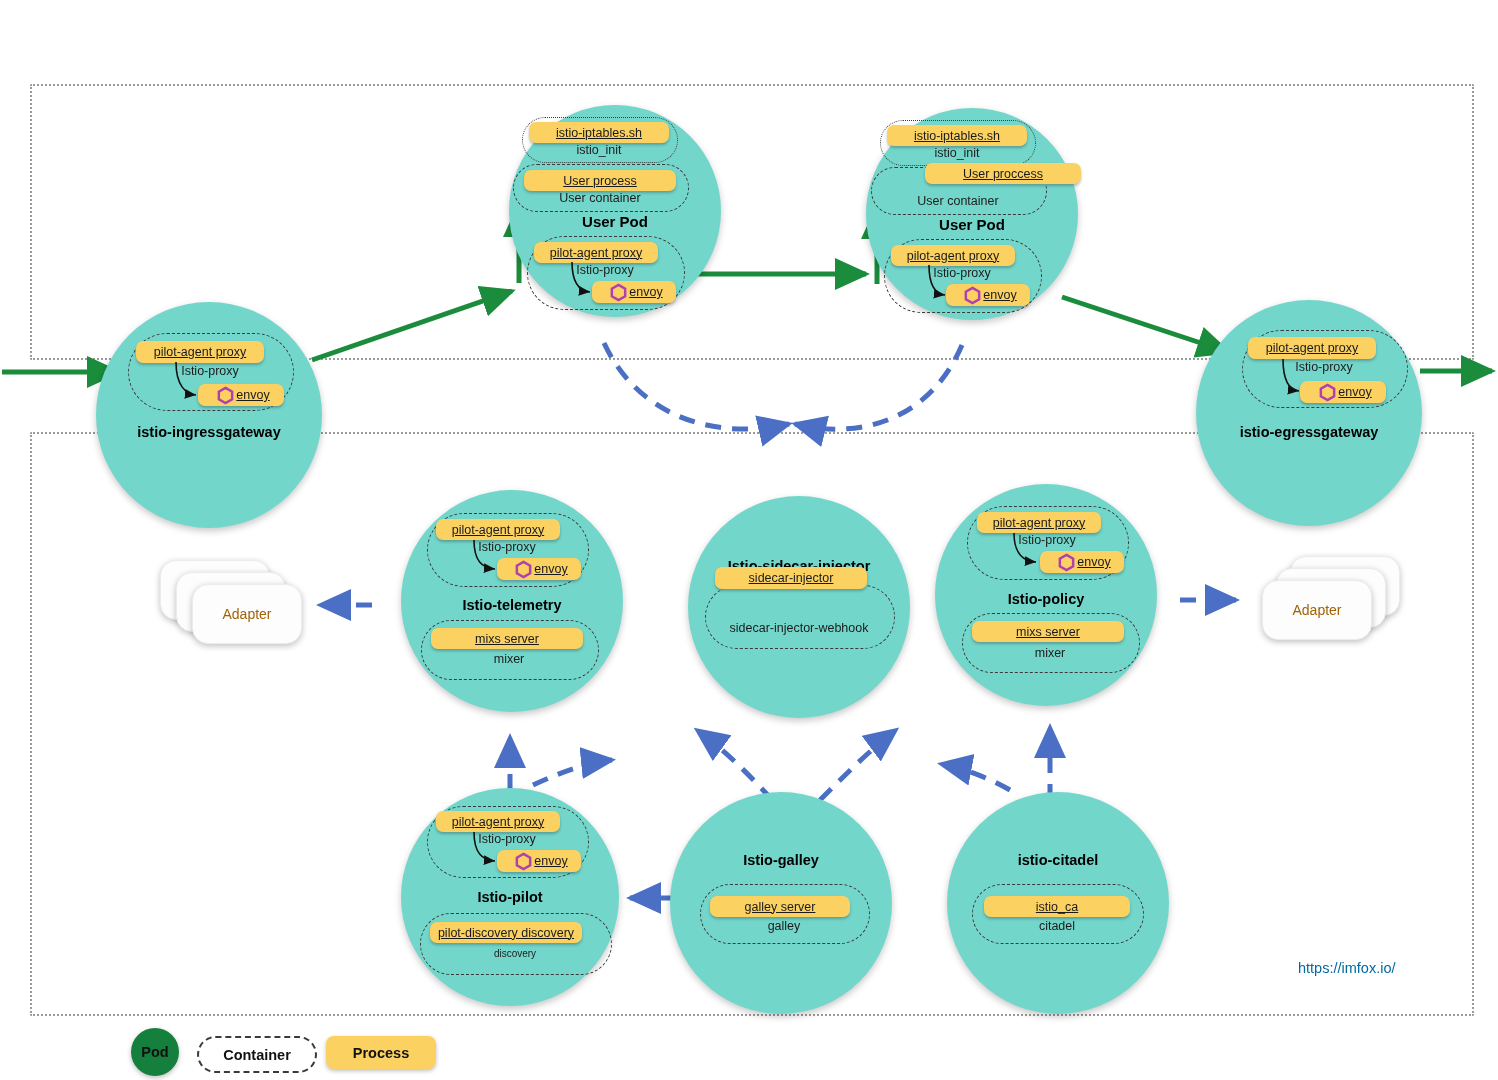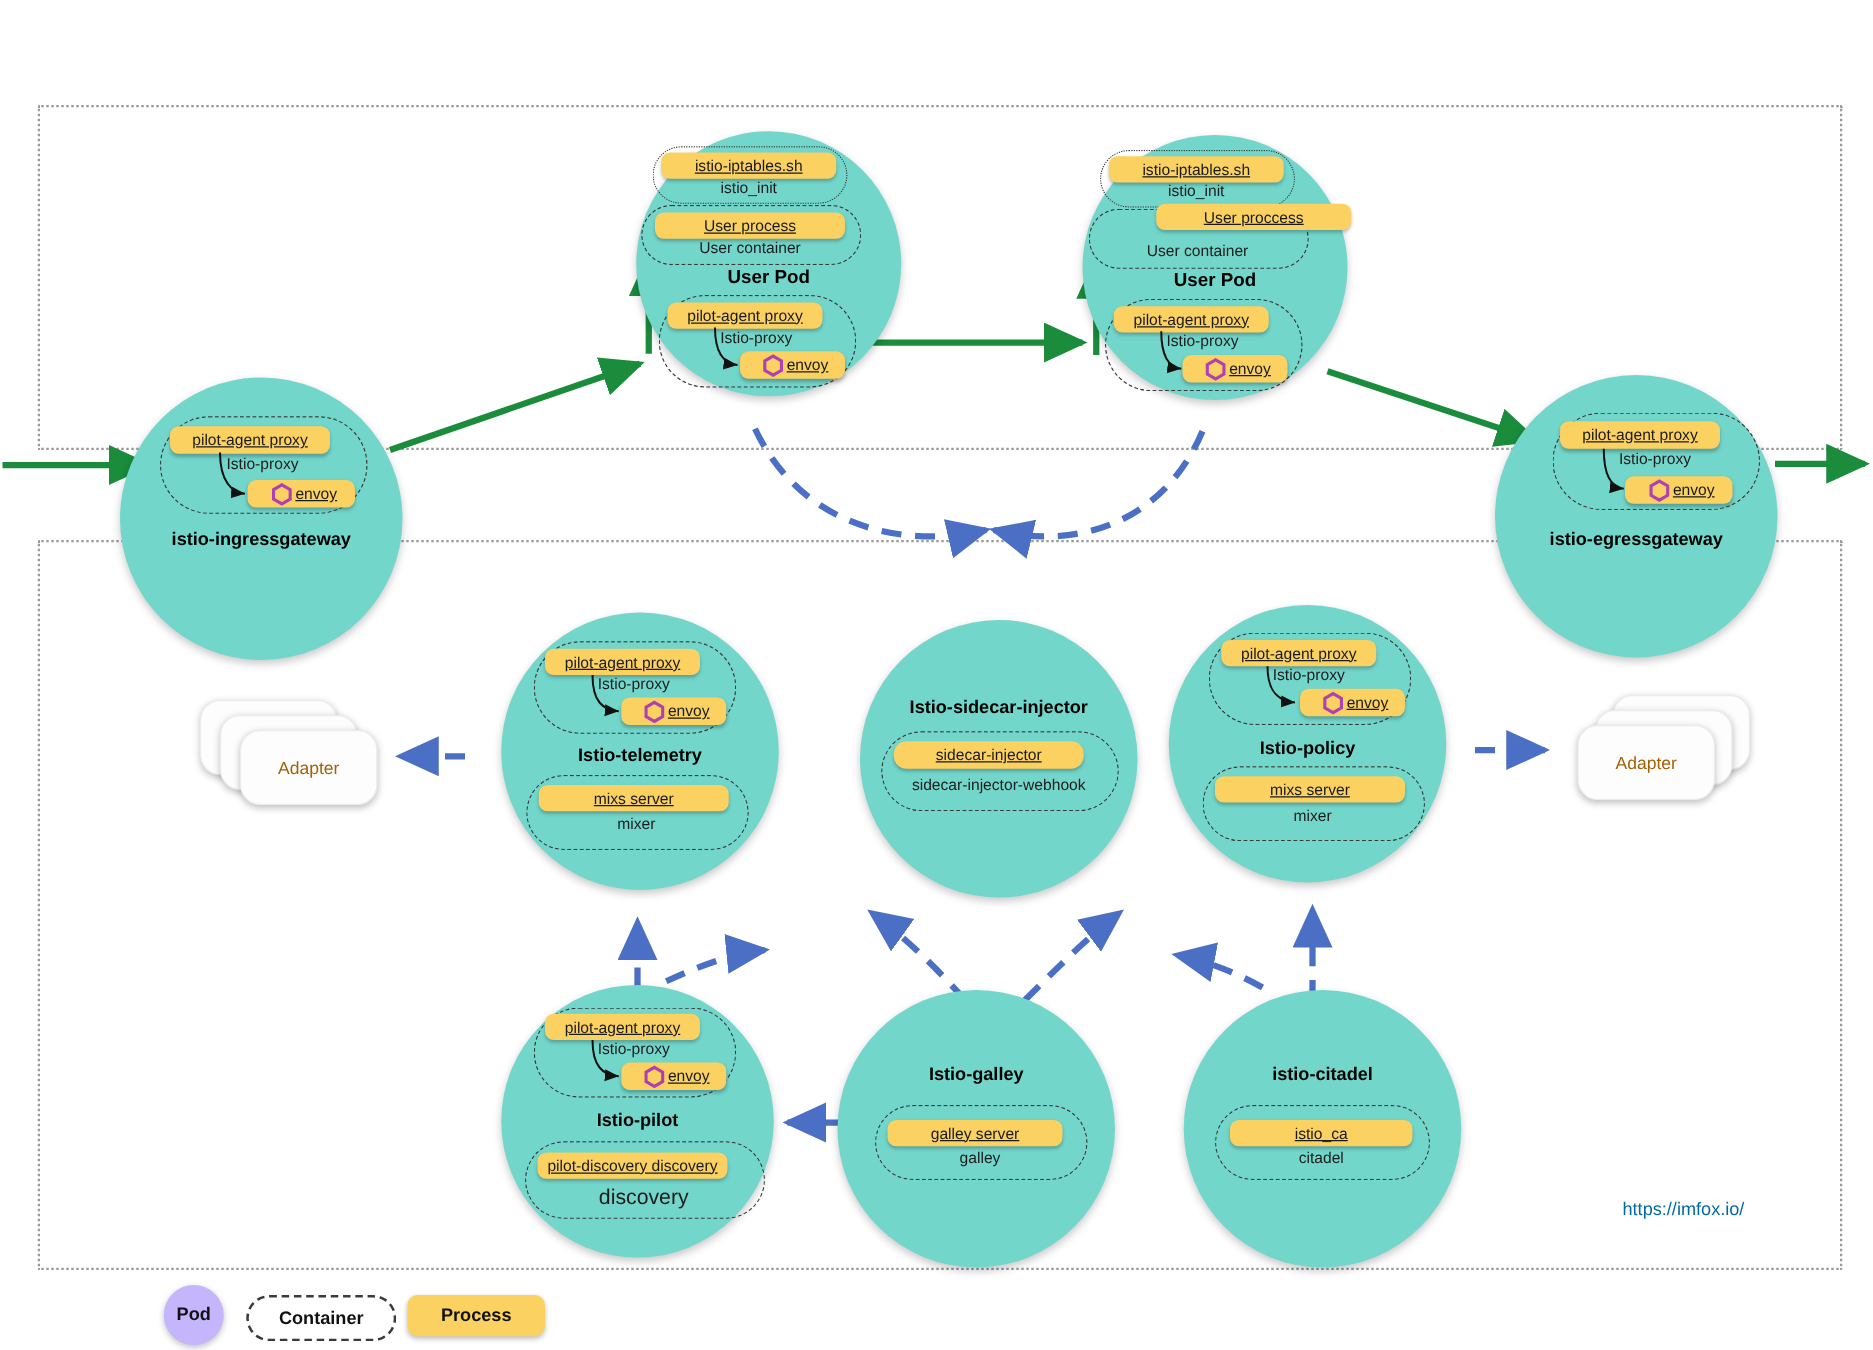--- a/index.html
+++ b/index.html
@@ -10,21 +10,21 @@
   .container-box{position:absolute;border:1.6px dashed #3a3a3a;border-radius:40px;}
   .container-box.dotted{border-style:dotted;}
   .proc{position:absolute;background:#fbd262;border-radius:7px;box-shadow:0 2px 3px rgba(0,0,0,.25);
         color:#1a1a1a;display:flex;align-items:center;justify-content:center;white-space:nowrap;text-decoration:underline;}
   .clabel{position:absolute;color:#1c1c1c;white-space:nowrap;text-align:center;}
   .podname{position:absolute;font-weight:bold;color:#000;white-space:nowrap;text-align:center;}
   svg.ov{position:absolute;left:0;top:0;width:1498px;height:1080px;overflow:visible;pointer-events:none;}
   .adapter-stack{position:absolute;}
   .acard{position:absolute;background:#fdfdfd;border-radius:16px;box-shadow:0 2px 6px rgba(0,0,0,.25);border:1px solid #ececec;}
   .acard.front{display:flex;align-items:center;justify-content:center;color:#a16207;}
-  .legend-pod{position:absolute;border-radius:50%;background:#c4b5fd;display:flex;align-items:center;justify-content:center;
+  .legend-pod{position:absolute;border-radius:50%;background:#15803d;display:flex;align-items:center;justify-content:center;
               font-weight:bold;box-shadow:0 2px 5px rgba(0,0,0,.25);color:#111;}
   .legend-cont{position:absolute;border:2px dashed #3a3a3a;border-radius:24px;display:flex;align-items:center;justify-content:center;font-weight:bold;color:#111;}
   .legend-proc{position:absolute;background:#fbd262;border-radius:8px;display:flex;align-items:center;justify-content:center;
                font-weight:bold;color:#111;box-shadow:0 2px 4px rgba(0,0,0,.25);}
   .watermark{position:absolute;color:#0369a1;white-space:nowrap;}
   .hexwrap{position:absolute;display:flex;align-items:center;}
 </style>
 </head>
 <body>
 
@@ -168,21 +168,21 @@
     <path d="M474,540 C474,561 482,568 495,569" stroke="#111" stroke-width="1.6" fill="none" marker-end="url(#ak)"></path>
   </svg>
   <div class="podname" style="left:401px;top:597px;width:222px;font-size:14.5px;">Istio-telemetry</div>
   <div class="container-box" style="left:421px;top:620px;width:176px;height:58px;"></div>
   <div class="proc" style="left:431px;top:628px;width:152px;height:21px;font-size:12.5px;">mixs server</div>
   <div class="clabel" style="left:421px;top:652px;width:176px;font-size:12.5px;">mixer</div>
 
   <div class="circle" style="left:688px;top:496px;width:222px;height:222px;"></div>
   <div class="podname" style="left:688px;top:558px;width:222px;font-size:14.5px;">Istio-sidecar-injector</div>
   <div class="container-box" style="left:705px;top:585px;width:188px;height:62px;"></div>
-  <div class="proc" style="left:715px;top:593px;width:152px;height:22px;font-size:12.5px;border-radius:10px;">sidecar-injector</div>
+  <div class="proc" style="left:715px;top:567px;width:152px;height:22px;font-size:12.5px;">sidecar-injector</div>
   <div class="clabel" style="left:705px;top:621px;width:188px;font-size:12.5px;">sidecar-injector-webhook</div>
 
   <div class="circle" style="left:935px;top:484px;width:222px;height:222px;"></div>
   <div class="container-box" style="left:967px;top:506px;width:160px;height:72px;"></div>
   <div class="proc" style="left:977px;top:512px;width:124px;height:21px;font-size:12.5px;">pilot-agent proxy</div>
   <div class="clabel" style="left:967px;top:533px;width:160px;font-size:12.5px;">Istio-proxy</div>
   <div class="proc hexwrap" style="left:1040px;top:551px;width:80px;height:22px;padding-left:4px;">
     <svg width="19" height="19" viewBox="0 0 20 20">
       <polygon points="10,2 17,6 17,14 10,18 3,14 3,6" fill="none" stroke="#b03fb0" stroke-width="2.6"></polygon>
     </svg>
@@ -205,21 +205,21 @@
       <polygon points="10,2 17,6 17,14 10,18 3,14 3,6" fill="none" stroke="#b03fb0" stroke-width="2.6"></polygon>
     </svg>
     <span style="font-size:12.5px;margin-left:1px;">envoy</span>
   </div>
   <svg class="ov">
     <path d="M474,832 C474,853 482,860 495,861" stroke="#111" stroke-width="1.6" fill="none" marker-end="url(#ak)"></path>
   </svg>
   <div class="podname" style="left:401px;top:889px;width:218px;font-size:14.5px;">Istio-pilot</div>
   <div class="container-box" style="left:420px;top:913px;width:190px;height:60px;"></div>
   <div class="proc" style="left:430px;top:922px;width:152px;height:21px;font-size:12.5px;">pilot-discovery discovery</div>
-  <div class="clabel" style="left:420px;top:948px;width:190px;font-size:17px;">discovery</div>
+  <div class="clabel" style="left:420px;top:948px;width:190px;font-size:10px;">discovery</div>
 
   <div class="circle" style="left:670px;top:792px;width:222px;height:222px;"></div>
   <div class="podname" style="left:670px;top:852px;width:222px;font-size:14.5px;">Istio-galley</div>
   <div class="container-box" style="left:700px;top:884px;width:168px;height:58px;"></div>
   <div class="proc" style="left:710px;top:896px;width:140px;height:21px;font-size:12.5px;">galley server</div>
   <div class="clabel" style="left:700px;top:919px;width:168px;font-size:12.5px;">galley</div>
 
   <div class="circle" style="left:947px;top:792px;width:222px;height:222px;"></div>
   <div class="podname" style="left:947px;top:852px;width:222px;font-size:14.5px;">istio-citadel</div>
   <div class="container-box" style="left:972px;top:884px;width:170px;height:58px;"></div>

